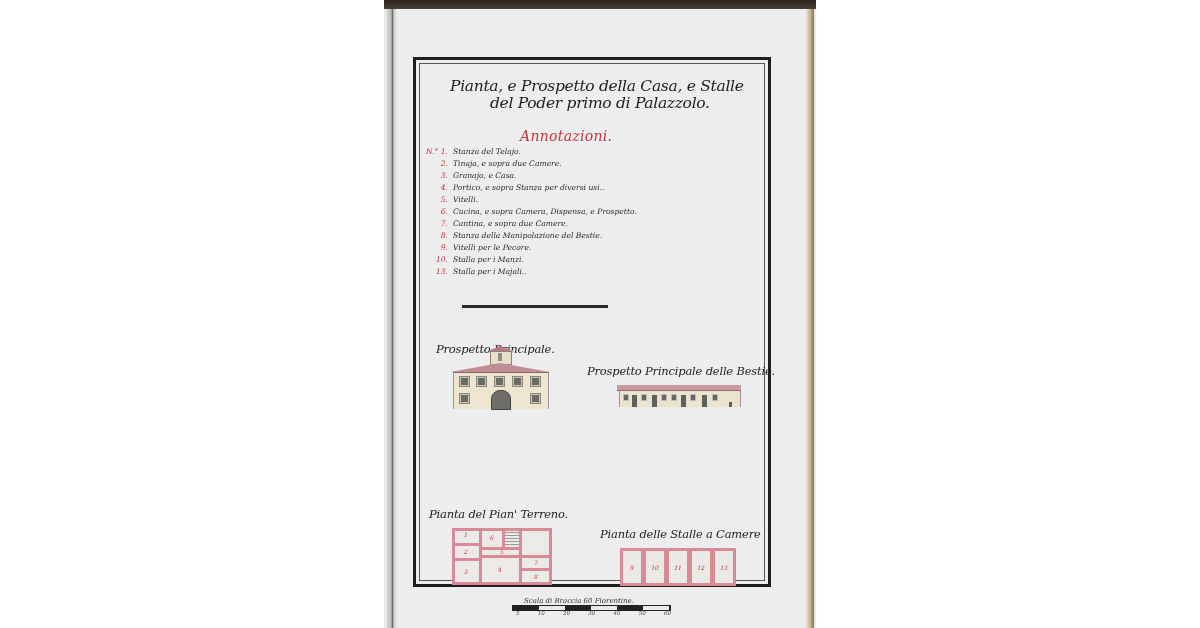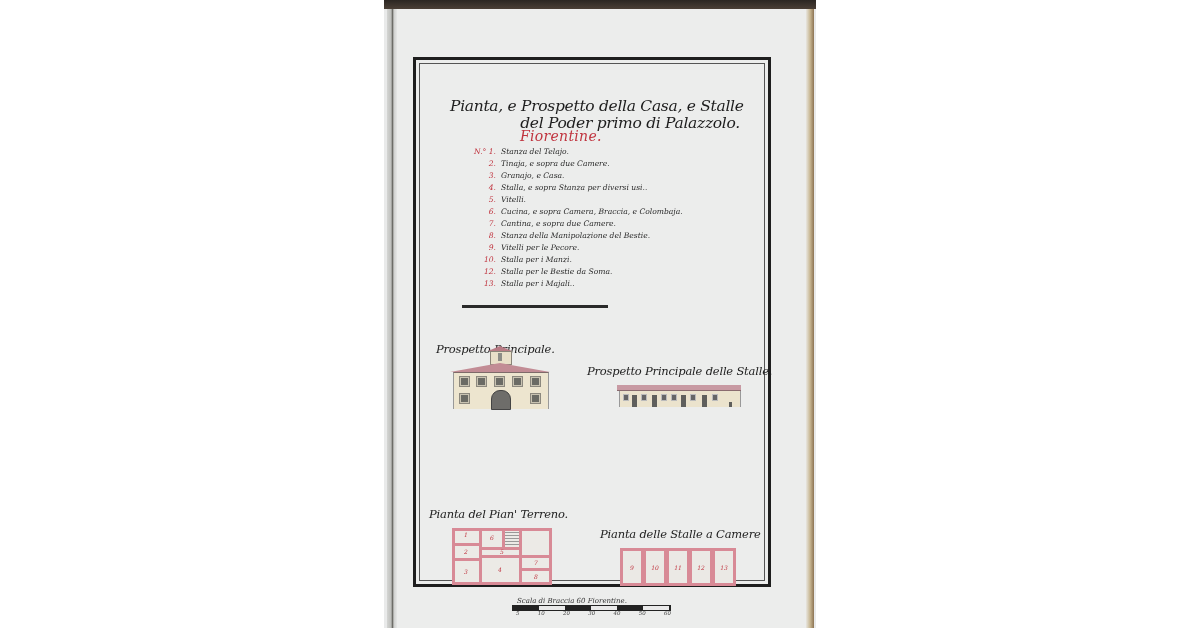--- a/index.html
+++ b/index.html
@@ -31,36 +31,36 @@
       position: absolute; left: 26px; top: 48px; width: 352px; height: 524px;
       border: 3px solid #1e1e1e;
     }
     .frame-inner {
       position: absolute; left: 3px; top: 3px; right: 3px; bottom: 3px;
       border: 1px solid #555;
     }
     .title {
       position: absolute; left: 30px; top: 14px; width: 320px;
       font-family: "DejaVu Serif", serif; font-style: italic; color: #1d1d1d;
-      font-size: 15.5px; line-height: 17px; letter-spacing: -0.3px; margin-top: 20px;
+      font-size: 15.5px; line-height: 17px; letter-spacing: -0.3px;
     }
     .title .l1 { display: block; padding-left: 0; }
-    .title .l2 { display: block; padding-left: 40px; text-align: center; }
+    .title .l2 { display: block; padding-left: 40px; }
     .annot-heading {
       position: absolute; left: 100px; top: 64px;
       font-style: italic; color: #c0343f; font-size: 14px; letter-spacing: 0.3px;
     }
     .annot-list {
       position: absolute; left: 6px; top: 82px; width: 320px; margin: 0; padding: 0; list-style: none;
     }
     .annot-list li {
       height: 12px; line-height: 12px; font-size: 7.6px; font-style: italic; color: #2b2b2b;
       white-space: nowrap; display: flex;
     }
-    .annot-list .num { color: #c0343f; width: 22px; text-align: right; padding-right: 5px; flex-shrink: 0; margin-left: 48px; }
+    .annot-list .num { color: #c0343f; width: 22px; text-align: right; padding-right: 5px; flex-shrink: 0; }
     .sep-line {
       position: absolute; left: 42px; top: 241px; width: 146px; height: 3px; background: #2a2a2a;
     }
     .label {
       position: absolute; font-style: italic; color: #222; font-size: 11.5px; white-space: nowrap; letter-spacing: -0.2px;
     }
     
     .house { position: absolute; left: 30px; top: 282px; width: 100px; height: 62px; }
     .house .tower-roof {
       position: absolute; left: 38px; top: 0; width: 0; height: 0;
@@ -89,87 +89,83 @@
     .stalls .door { position: absolute; top: 10px; width: 5px; height: 12px; background: #5f5f5c; }
     
     .plan { position: absolute; left: 32px; top: 464px; width: 100px; height: 57px; background: #d88a96; }
     .plan .room { position: absolute; background: #eceae6; }
     .plan .rnum { position: absolute; font-size: 6px; color: #c0343f; font-style: italic; }
     
     .stplan { position: absolute; left: 200px; top: 484px; width: 116px; height: 38px; }
     .stplan .bay { position: absolute; top: 0; height: 38px; border: 3px solid #d88a96; background: #ebe9e5; box-sizing: border-box; }
     .stplan .bay span { position: absolute; top: 13px; width: 100%; text-align: center; font-size: 6px; font-style: italic; color: #c0343f; }
     
-    .scale-label { position: absolute; left: 97px; top: 533px; font-size: 7px; font-style: italic; color: #333; white-space: nowrap; }
+    .scale-label { position: absolute; left: 104px; top: 533px; font-size: 7px; font-style: italic; color: #333; white-space: nowrap; }
     .scale-bar { position: absolute; left: 92px; top: 541px; width: 157px; height: 4px; border: 1px solid #222; background: repeating-linear-gradient(90deg, #222 0 26px, #e9e9e9 26px 52px); }
     .scale-ticks { position: absolute; left: 96px; top: 546px; width: 155px; display: flex; justify-content: space-between; font-size: 5.5px; font-style: italic; color: #444; }
   </style>
 </head>
 <body>
 
 <div class="scan">
   <div class="scan-topband"></div>
   <div class="page">
     <div class="page-leftfold"></div>
     <div class="page-rightedge"></div>
 
     <div class="frame-outer">
       <div class="frame-inner">
 
         <div class="title">
           <span class="l1">Pianta, e Prospetto della Casa, e Stalle</span>
           <span class="l2">del Poder primo di Palazzolo.</span>
         </div>
 
-        <div class="annot-heading">Fiorentine.</div>
+        <div class="annot-heading">Annotazioni.</div>
 
         <ul class="annot-list">
           <li>
               <span class="num">N.° 1.</span>
               <span>Stanza del Telajo.</span>
             </li>
           <li>
               <span class="num">2.</span>
               <span>Tinaja, e sopra due Camere.</span>
             </li>
           <li>
               <span class="num">3.</span>
               <span>Granajo, e Casa.</span>
             </li>
           <li>
               <span class="num">4.</span>
-              <span>Stalla, e sopra Stanza per diversi usi..</span>
+              <span>Portico, e sopra Stanza per diversi usi..</span>
             </li>
           <li>
               <span class="num">5.</span>
               <span>Vitelli.</span>
             </li>
           <li>
               <span class="num">6.</span>
-              <span>Cucina, e sopra Camera, Braccia, e Colombaja.</span>
+              <span>Cucina, e sopra Camera, Dispensa, e Prospetto.</span>
             </li>
           <li>
               <span class="num">7.</span>
               <span>Cantina, e sopra due Camere.</span>
             </li>
           <li>
               <span class="num">8.</span>
               <span>Stanza della Manipolazione del Bestie.</span>
             </li>
           <li>
               <span class="num">9.</span>
               <span>Vitelli per le Pecore.</span>
             </li>
           <li>
               <span class="num">10.</span>
               <span>Stalla per i Manzi.</span>
-            </li>
-          <li>
-              <span class="num">12.</span>
-              <span>Stalla per le Bestie da Soma.</span>
             </li>
           <li>
               <span class="num">13.</span>
               <span>Stalla per i Majali..</span>
             </li>
         </ul>
 
         <div class="sep-line"></div>
 
         <div class="label" style="left:16px; top:278px;">Prospetto Principale.</div>
@@ -182,21 +178,21 @@
           <div class="win" style="left:10px; top:31px;"></div>
           <div class="win" style="left:27px; top:31px;"></div>
           <div class="win" style="left:45px; top:31px;"></div>
           <div class="win" style="left:63px; top:31px;"></div>
           <div class="win" style="left:81px; top:31px;"></div>
           <div class="win" style="left:10px; top:48px;"></div>
           <div class="win" style="left:81px; top:48px;"></div>
           <div class="door"></div>
         </div>
 
-        <div class="label" style="left:167px; top:300px;">Prospetto Principale delle Stalle.</div>
+        <div class="label" style="left:167px; top:300px;">Prospetto Principale delle Bestie.</div>
         <div class="stalls">
           <div class="roof"></div>
           <div class="body"></div>
           <div class="win" style="left:6px;"></div>
           <div class="door" style="left:15px;"></div>
           <div class="win" style="left:24px;"></div>
           <div class="door" style="left:35px;"></div>
           <div class="win" style="left:44px;"></div>
           <div class="win" style="left:54px;"></div>
           <div class="door" style="left:64px;"></div>

